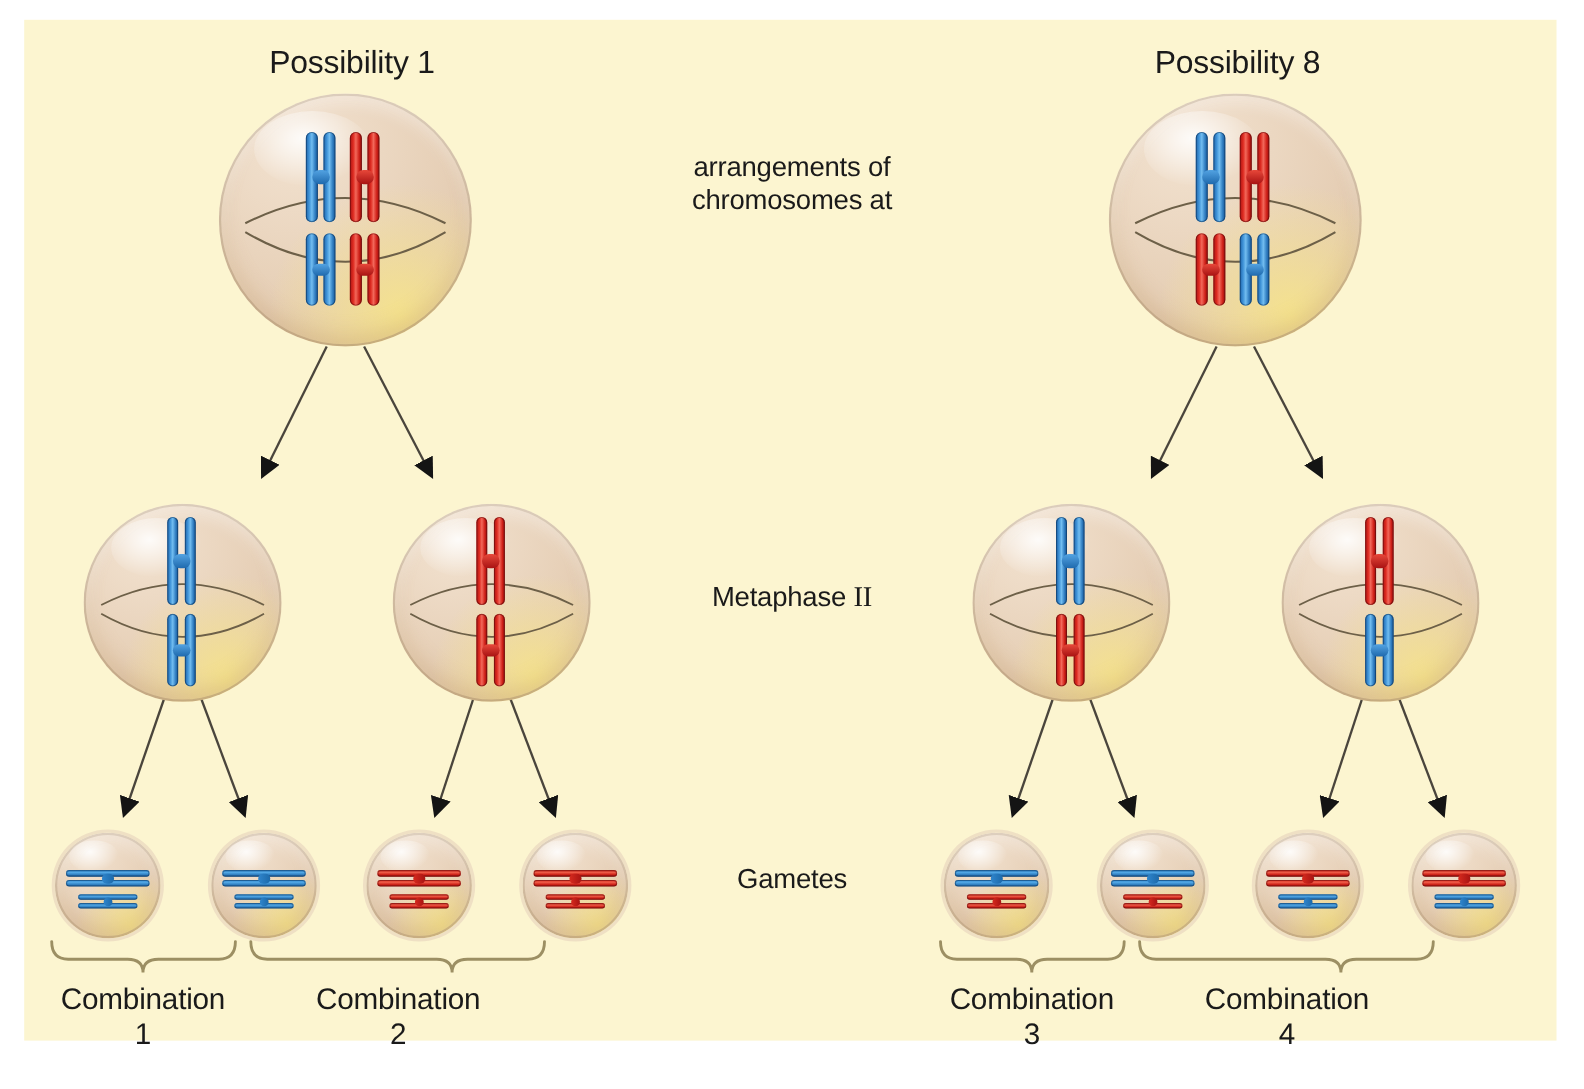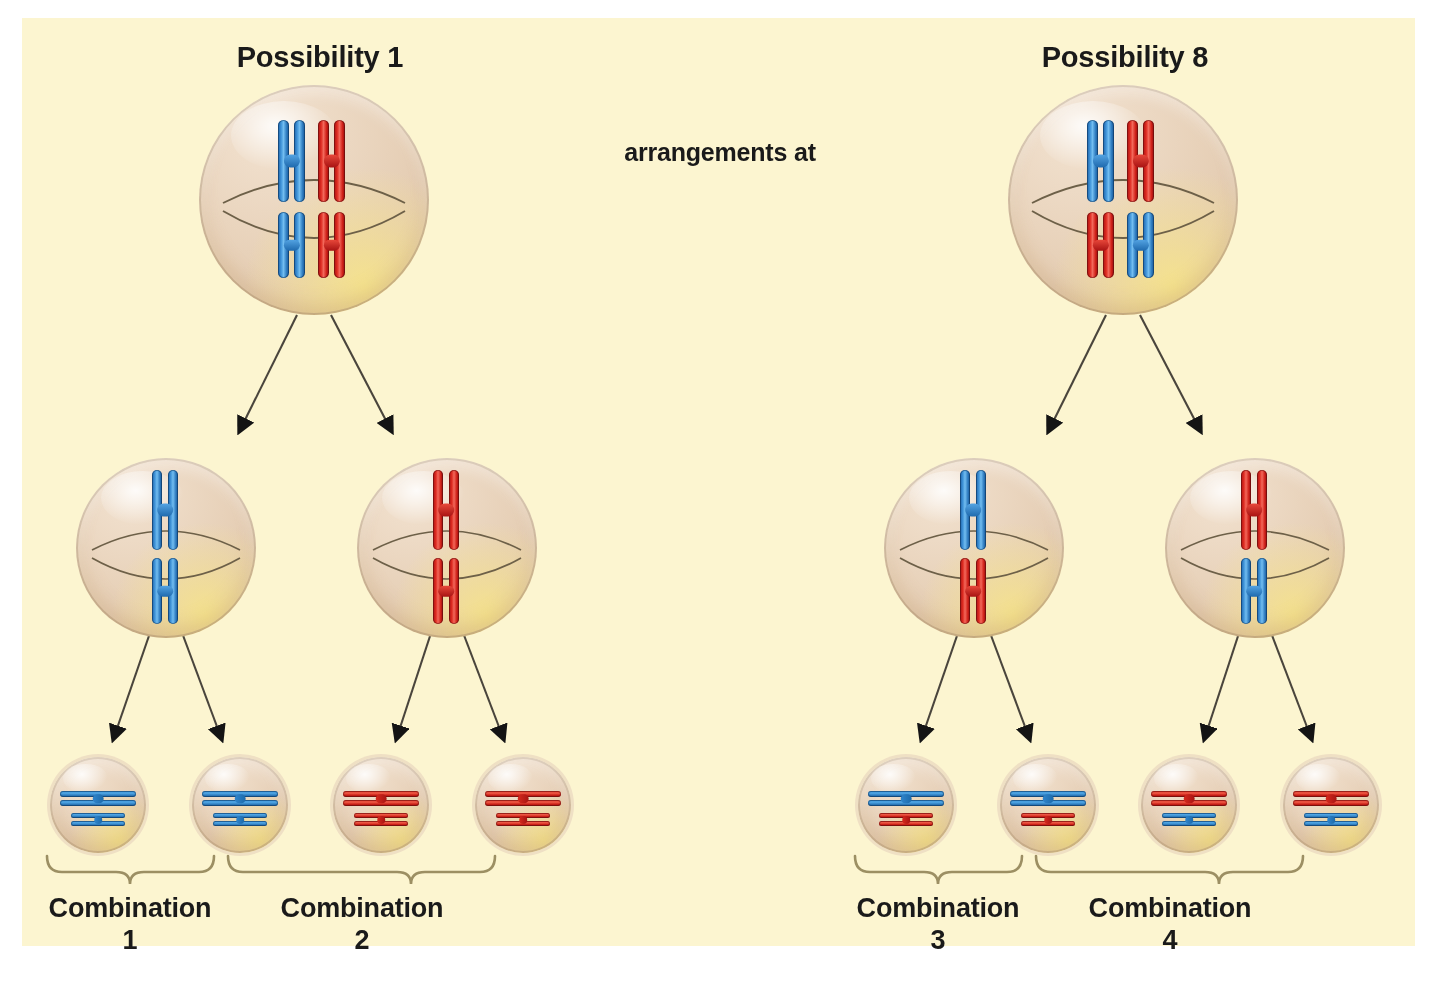--- a/index.html
+++ b/index.html
@@ -1,20 +1,20 @@
 <!DOCTYPE html>
 <html><head>
 <meta charset="utf-8">
 <style>
   html,body{margin:0;padding:0;background:#ffffff;}
   body{width:1440px;height:990px;overflow:hidden;font-family:"Liberation Sans",sans-serif;}
   #stage{position:relative;width:1440px;height:990px;}
   #panel{position:absolute;left:22px;top:18px;width:1393px;height:928px;background:#FCF5D0;}
 
-  .lbl{position:absolute;font-weight:bold;color:#1a1a1a;text-align:center;line-height:1.18;
+  .lbl{position:absolute;font-weight:normal;color:#1a1a1a;text-align:center;line-height:1.18;
        letter-spacing:-0.2px;}
   .title{font-size:29px;}
   .midtxt{font-size:25px;}
   .comb{font-size:27px;}
   .roman{font-family:"Liberation Serif",serif;font-size:26px;}
 
   
   .cell{position:absolute;border-radius:50%;
         background:
           radial-gradient(circle at 72% 88%, rgba(246,228,140,.95) 0%, rgba(246,228,140,0) 46%),
@@ -93,24 +93,29 @@
       <path d="M228,856 Q228,872 243,872 L397,872 Q411,872 411,884 Q411,872 425,872 L480,872 Q495,872 495,856"></path>
       <path d="M855,856 Q855,872 870,872 L924,872 Q938,872 938,884 Q938,872 952,872 L1007,872 Q1022,872 1022,856"></path>
       <path d="M1036,856 Q1036,872 1051,872 L1205,872 Q1219,872 1219,884 Q1219,872 1233,872 L1288,872 Q1303,872 1303,856"></path>
     </g>
   </svg>
 
   <div class="lbl title" style="left:195px;top:40px;width:250px;">Possibility 1</div>
   <div class="lbl title" style="left:1000px;top:40px;width:250px;">Possibility 8</div>
 
   <div class="lbl midtxt" style="left:525px;top:138px;width:390px;">
-    <div>arrangements at</div>
-  </div>
-
-
+    <div>arrangements of</div>
+    <div>chromosomes at</div>
+  </div>
+
+  <div class="lbl midtxt" style="left:570px;top:528px;width:300px;">
+    <span>Metaphase</span>&nbsp;<span class="roman">II</span>
+  </div>
+
+  <div class="lbl midtxt" style="left:570px;top:785px;width:300px;">Gametes</div>
 
   <div class="lbl comb" style="left:10px;top:893px;width:240px;">
     <span>Combination</span>
     <div>1</div>
   </div>
   <div class="lbl comb" style="left:242px;top:893px;width:240px;">
     <span>Combination</span>
     <div>2</div>
   </div>
   <div class="lbl comb" style="left:818px;top:893px;width:240px;">

